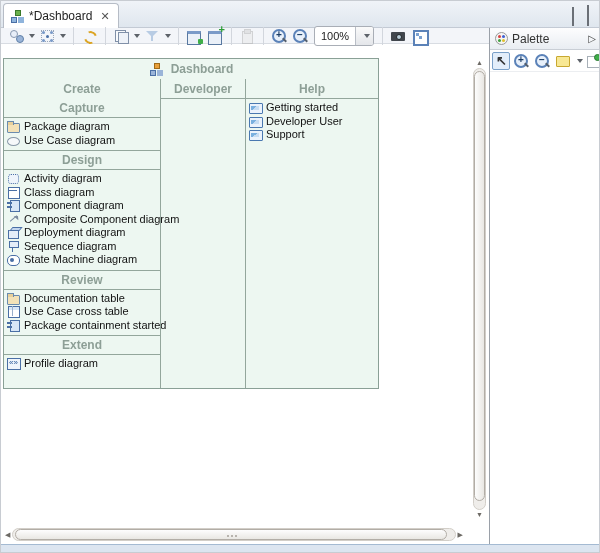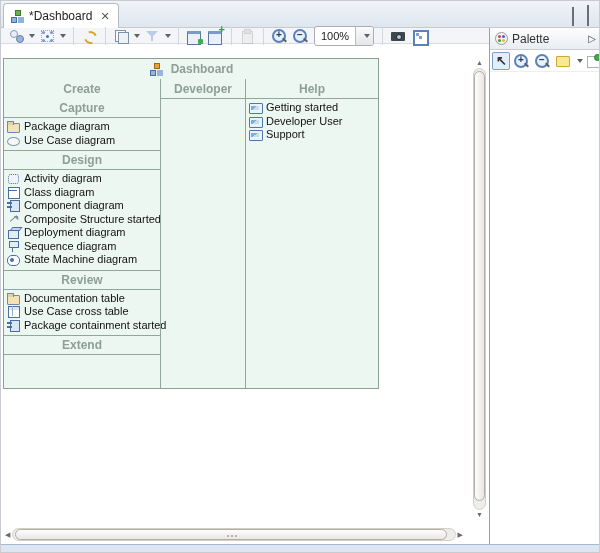--- a/index.html
+++ b/index.html
@@ -257,21 +257,21 @@
               <div class="item">
                 <span class="di class-diagram-icon"></span>
                 <span class="ilbl">Class diagram</span>
               </div>
               <div class="item">
                 <span class="di component-diagram-icon"></span>
                 <span class="ilbl">Component diagram</span>
               </div>
               <div class="item">
                 <span class="di composite-structure-diagram-icon"></span>
-                <span class="ilbl">Composite Structure started</span>
+                <span class="ilbl">Composite Component diagram</span>
               </div>
               <div class="item">
                 <span class="di deployment-diagram-icon"></span>
                 <span class="ilbl">Deployment diagram</span>
               </div>
               <div class="item">
                 <span class="di sequence-diagram-icon"></span>
                 <span class="ilbl">Sequence diagram</span>
               </div>
               <div class="item">
@@ -288,20 +288,26 @@
               <div class="item">
                 <span class="di use-case-cross-table-icon"></span>
                 <span class="ilbl">Use Case cross table</span>
               </div>
               <div class="item">
                 <span class="di package-containment-diagram-icon"></span>
                 <span class="ilbl">Package containment started</span>
               </div>
             </div>
             <div class="sec-hdr">Extend</div>
+            <div class="sec-items">
+              <div class="item">
+                <span class="di profile-diagram-icon"></span>
+                <span class="ilbl">Profile diagram</span>
+              </div>
+            </div>
           </div>
           <div class="dcol dcol1">
             <div class="col-hdr hdr-line">Developer</div>
           </div>
           <div class="dcol dcol2">
             <div class="col-hdr hdr-line">Help</div>
             <div class="sec-items">
               <div class="item">
                 <span class="di help-folder-icon"></span>
                 <span class="ilbl">Getting started</span>

